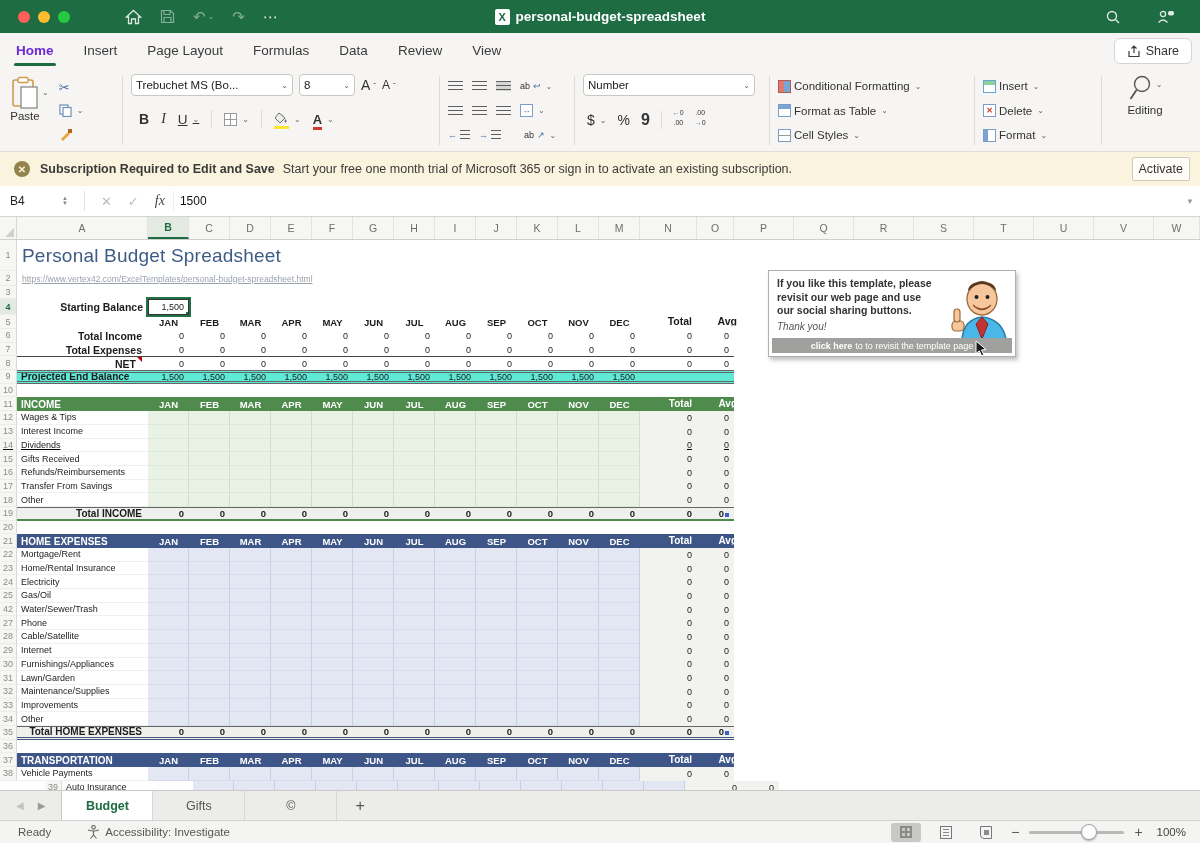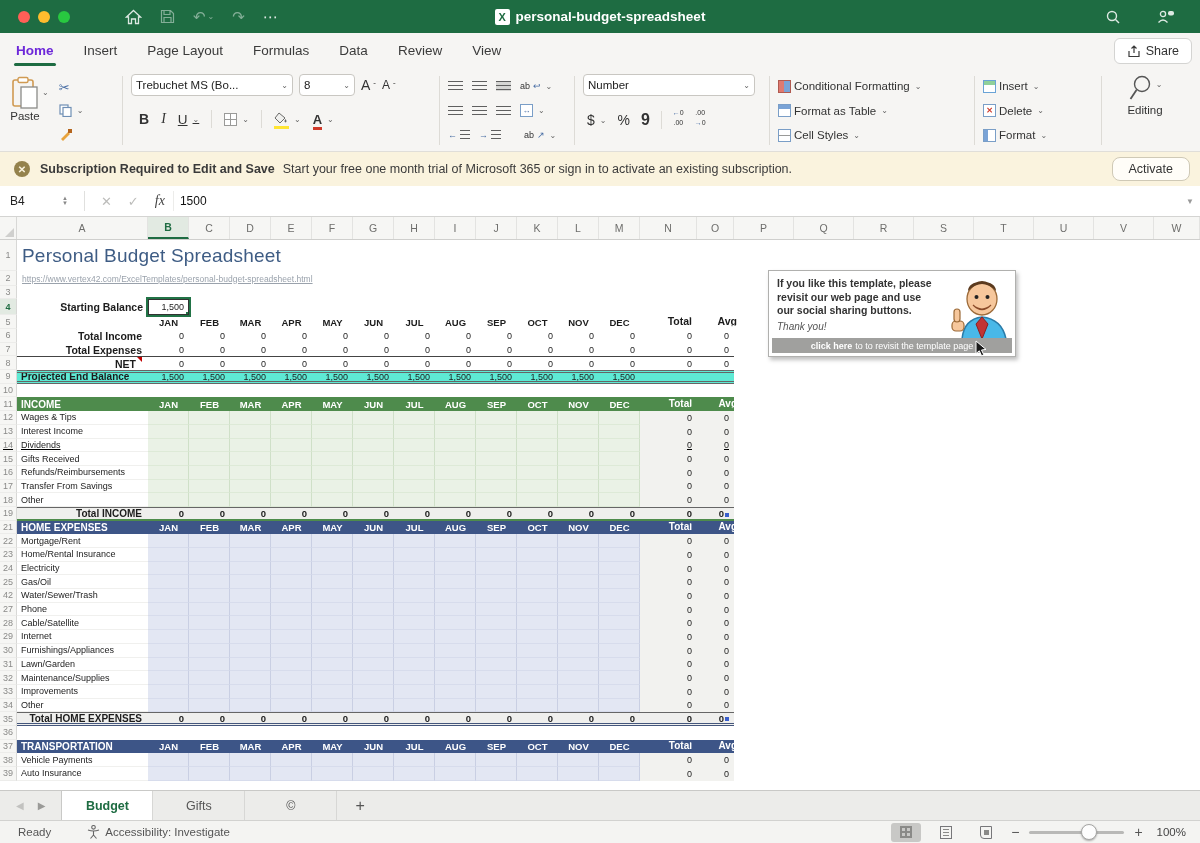--- a/index.html
+++ b/index.html
@@ -39,22 +39,22 @@
   .sq-ic { width:13px; height:13px; border:1px solid #7a9ec7; position:relative; background:#fff;}
   .bold-b{font-weight:bold; font-size:14px;}
   .ital-i{font-style:italic; font-family:"Liberation Serif",serif; font-size:14px;}
   .und-u{text-decoration:underline; font-size:13.5px;}
   .colorbar { position:absolute; left:0; right:0; bottom:-3px; height:3px; }
   
   #banner { position:absolute; left:0; top:152px; width:1200px; height:34px; background:#faf3de;
     display:flex; align-items:center; padding:0 14px; font-size:12.5px; color:#3a3a3a; }
   #banner .circx { width:16px; height:16px; border-radius:50%; background:#94824c; color:#faf3de;
     font-size:10px; display:flex; align-items:center; justify-content:center; margin-right:10px; font-weight:bold;}
-  #activate-btn { position:absolute; right:10px; top:5px; height:24px; padding:0 16px; background:#fffdf8;
-    border:1px solid #cfc9b6; border-radius:8px; font-size:12.5px; color:#333; display:flex; align-items:center;}
+  #activate-btn { position:absolute; right:10px; top:5px; height:24px; padding:0 6px; background:#fffdf8;
+    border:1px solid #cfc9b6; border-radius:2px; font-size:12.5px; color:#333; display:flex; align-items:center;}
   
   #formulabar { position:absolute; left:0; top:186px; width:1200px; height:31px; background:#fff;
     border-bottom:1px solid #d4d4d2; display:flex; align-items:center; }
   #namebox { width:62px; padding-left:10px; font-size:12px; color:#222; }
   .stepper { display:flex; flex-direction:column; font-size:6px; color:#888; line-height:5px; margin-right:8px;}
   .fdiv { width:1px; height:20px; background:#e0e0de; margin:0 8px; }
   .fbic { color:#bcbcba; font-size:13px; margin:0 8px; }
   .fx { font-family:"Liberation Serif",serif; font-style:italic; color:#444; font-size:14px; margin:0 8px;}
   #fvalue { font-size:12px; color:#111; margin-left:6px; flex:1; }
   #fdrop { color:#999; font-size:8px; margin-right:6px; }
@@ -765,20 +765,25 @@
           <div class="c val bval" style="width: 41px;">0</div>
           <div class="c val bval" style="width: 41px;">0</div>
           <div class="c val bval" style="width: 41px;">0</div>
           <div class="c val bval" style="width: 41px;">0</div>
           <div class="c val bval" style="width: 57px;">0</div>
           <div class="c val bval" style="width: 37px;">0<span class="blue-mark"></span></div>
         </div>
         <div style="flex: 1 1 0%;"></div>
       </div>
       <div class="g-row" style="height: 13.7px;">
+        <div class="rownum">20</div>
+        <div class="rowdata"></div>
+        <div style="flex: 1 1 0%;"></div>
+      </div>
+      <div class="g-row" style="height: 13.7px;">
         <div class="rownum">21</div>
         <div class="rowdata sec expense">
           <div class="c sec-label" style="width: 131px;">HOME EXPENSES</div>
           <div class="c sec-mh" style="width: 41px;">JAN</div>
           <div class="c sec-mh" style="width: 41px;">FEB</div>
           <div class="c sec-mh" style="width: 41px;">MAR</div>
           <div class="c sec-mh" style="width: 41px;">APR</div>
           <div class="c sec-mh" style="width: 41px;">MAY</div>
           <div class="c sec-mh" style="width: 41px;">JUN</div>
           <div class="c sec-mh" style="width: 41px;">JUL</div>
@@ -1126,21 +1131,21 @@
           <div class="c exp-cell" style="width: 41px;"></div>
           <div class="c exp-cell" style="width: 41px;"></div>
           <div class="c exp-cell" style="width: 41px;"></div>
           <div class="c exp-cell" style="width: 41px;"></div>
           <div class="c exp-cell" style="width: 41px;"></div>
           <div class="c tot-col" style="width: 57px;">0</div>
           <div class="c tot-col" style="width: 37px;">0</div>
         </div>
         <div style="flex: 1 1 0%;"></div>
       </div>
-      <div class="g-row" style="height: 13.7px;">
+      <div class="g-row" style="height: 13.7px; padding-left: 45px;">
         <div class="rownum">39</div>
         <div class="rowdata">
           <div class="c item-label" style="width: 131px;">Auto Insurance</div>
           <div class="c exp-cell" style="width: 41px;"></div>
           <div class="c exp-cell" style="width: 41px;"></div>
           <div class="c exp-cell" style="width: 41px;"></div>
           <div class="c exp-cell" style="width: 41px;"></div>
           <div class="c exp-cell" style="width: 41px;"></div>
           <div class="c exp-cell" style="width: 41px;"></div>
           <div class="c exp-cell" style="width: 41px;"></div>

